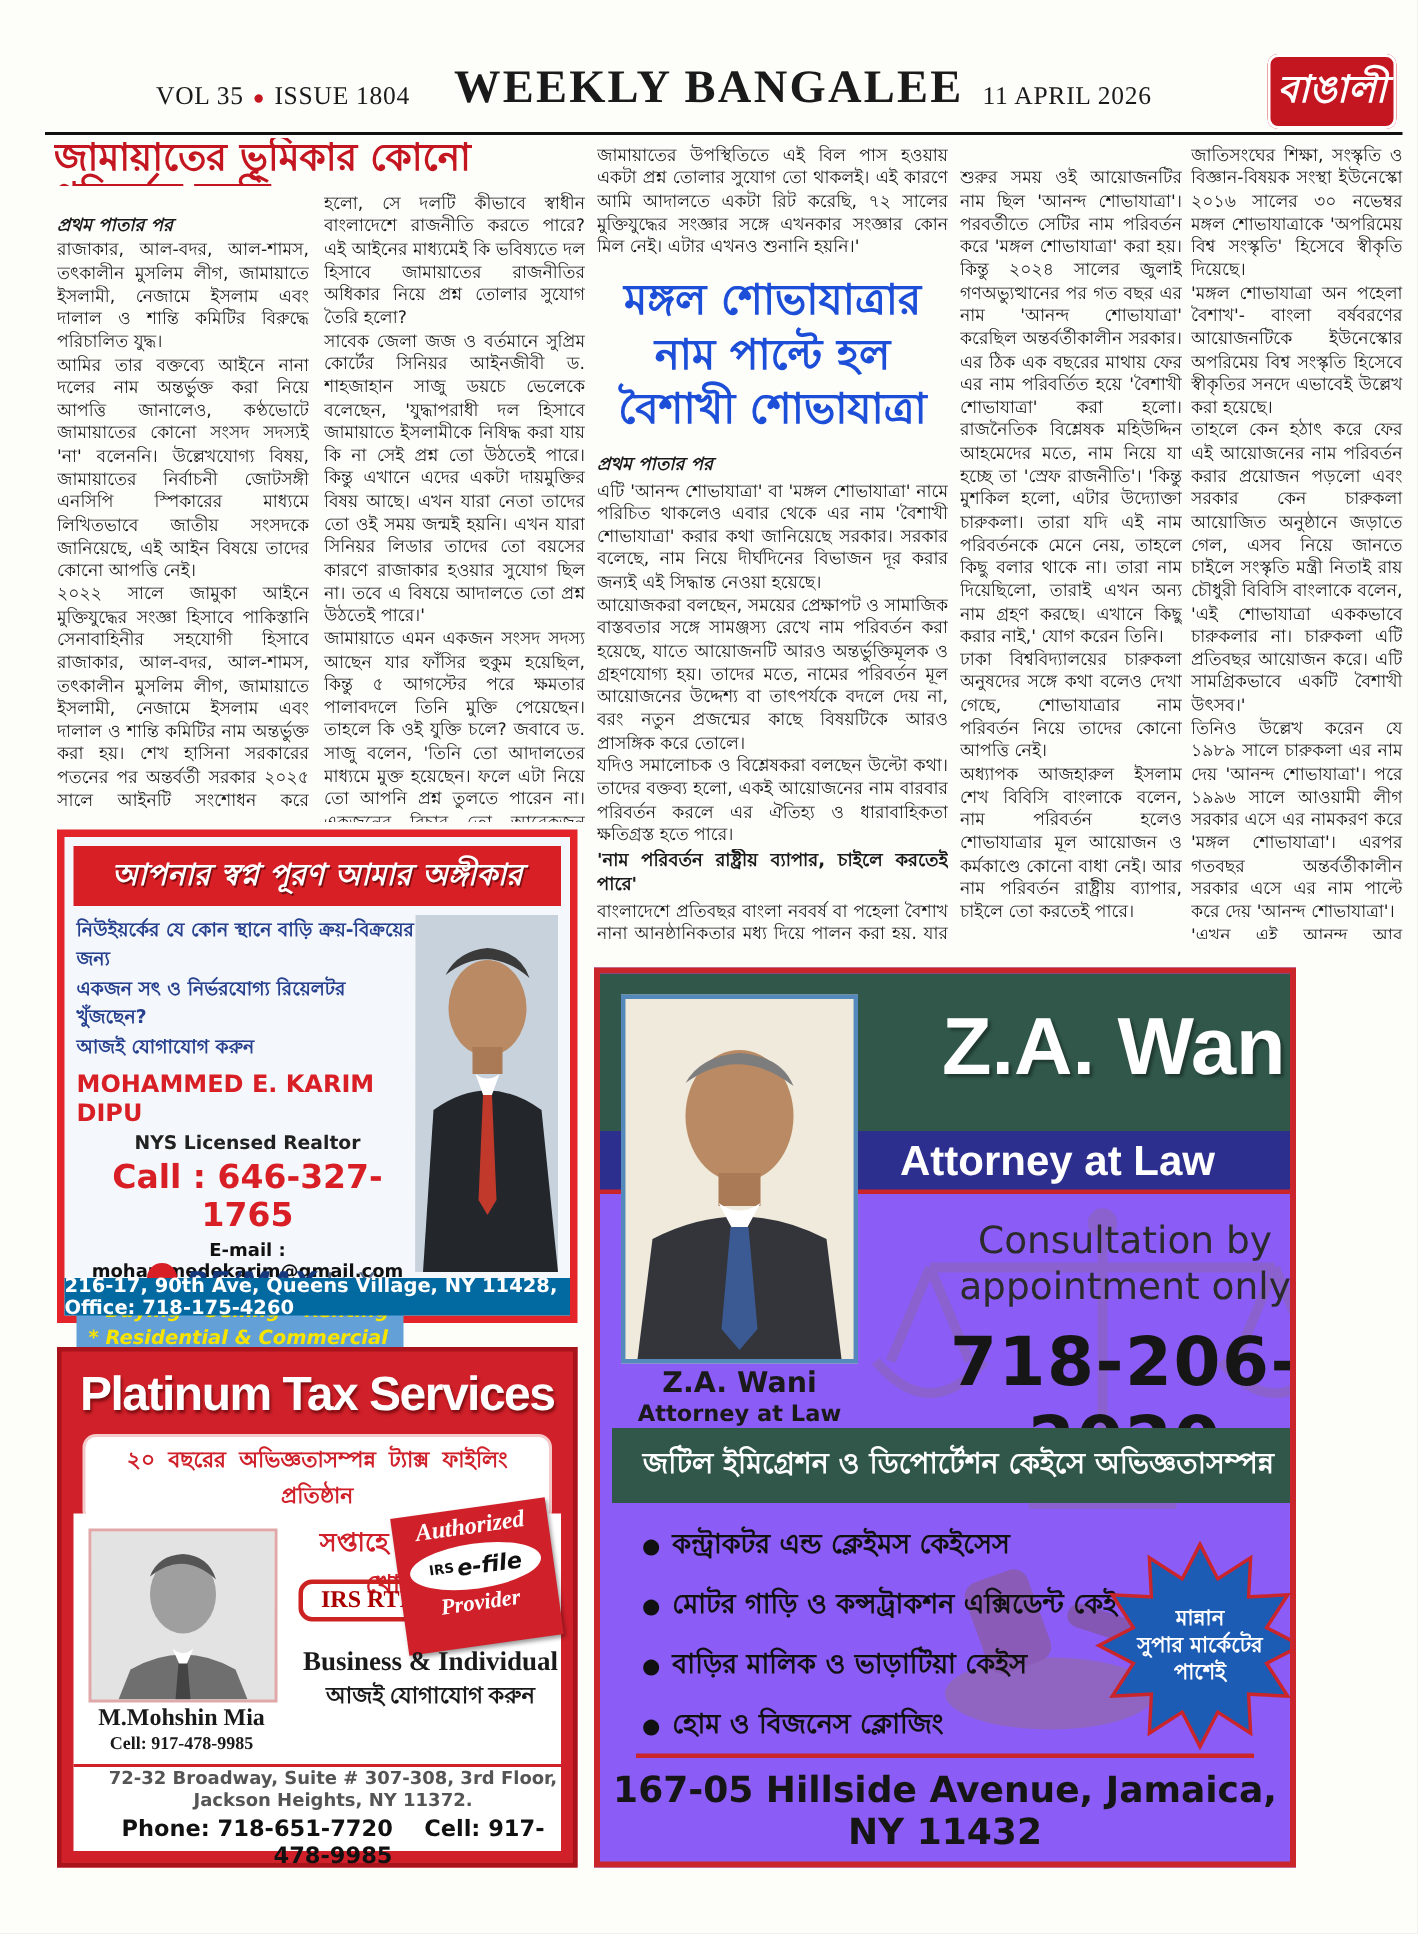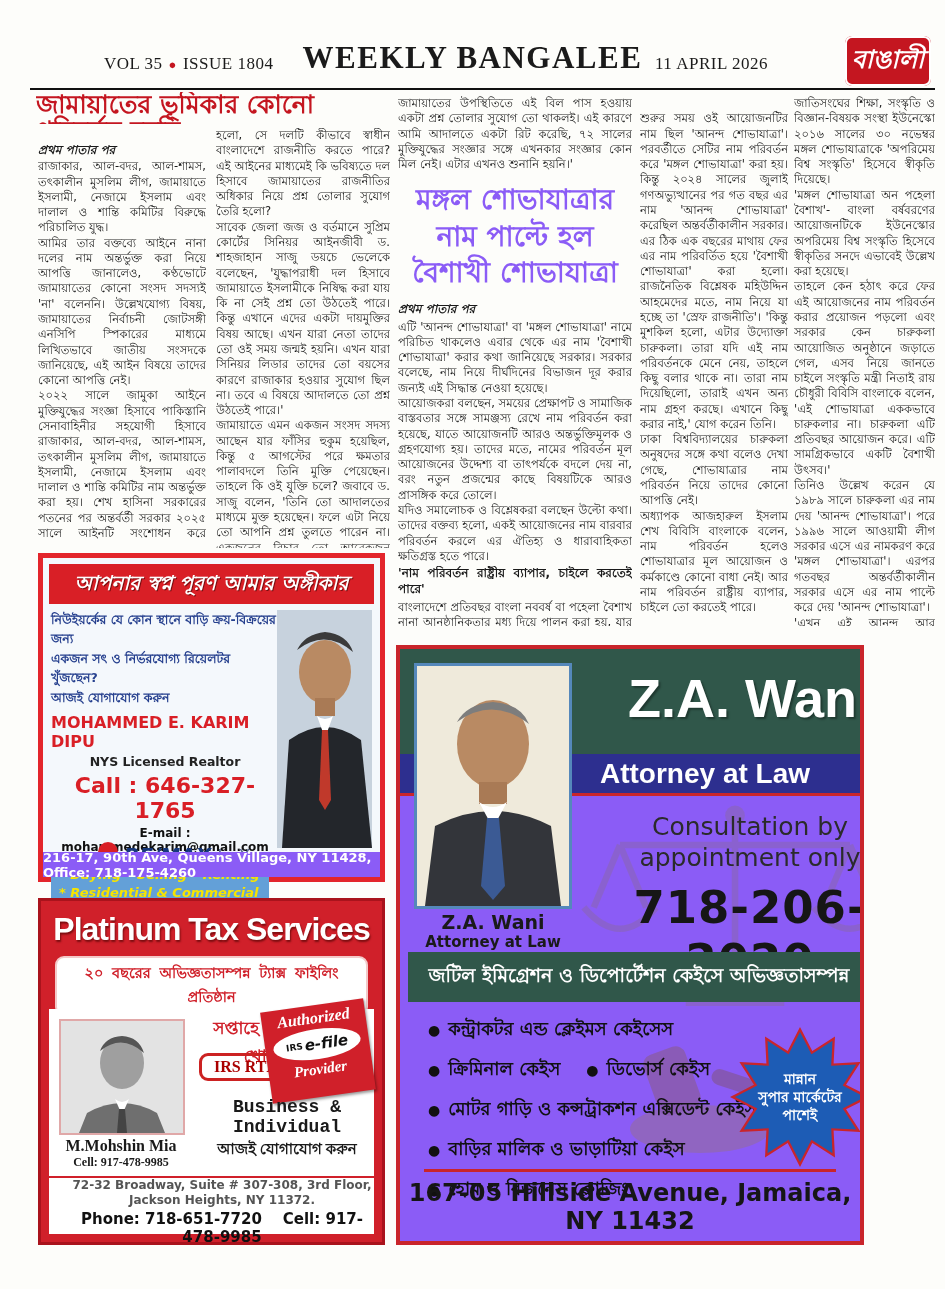--- a/index.html
+++ b/index.html
@@ -20,21 +20,21 @@
   #header-rule{left:30px;top:88px;width:905px;height:2px;background:#111;}
 
   
   .news{font-size:11.5px;line-height:1.33;text-align:justify;white-space:pre-line;overflow:hidden;}
   .subhead{font-weight:bold;font-size:12px;margin:2px 0;}
   .continued{font-weight:bold;font-style:italic;font-size:12px;}
   #headline1{left:36px;top:92px;width:356px;font-size:25px;line-height:1.05;font-weight:bold;color:#c41620;overflow:hidden;height:32px;}
   #col-a{left:38px;top:128px;width:168px;height:412px;}
   #col-b{left:216px;top:128px;width:174px;height:420px;}
   #col-c{left:398px;top:96px;width:234px;height:530px;overflow:hidden;}
-  #headline2{font-size:28px;line-height:1.3;font-weight:bold;text-align:center;color:#8b5cf6;margin:10px 4px 6px 4px;}
+  #headline2{font-size:28px;line-height:1.3;font-weight:bold;text-align:center;color:#1d4ed8;margin:10px 4px 6px 4px;}
   #col-d{left:640px;top:96px;width:148px;height:530px;}
   #col-e{left:794px;top:96px;width:141px;height:530px;}
 
   
   #ad-karim{left:38px;top:553px;width:347px;height:329px;border:5px solid #e3252b;background:#f4f8fc;box-sizing:border-box;}
   #karim-banner{margin:6px;height:40px;background:#d91f26;color:#fff;display:flex;align-items:center;justify-content:center;
                 font-size:20px;font-weight:bold;font-style:italic;text-shadow:1px 1px 0 #7a0d10;}
   #karim-photo{position:absolute;right:8px;top:52px;width:95px;height:238px;background:linear-gradient(#cfd8e2,#aab6c2);overflow:hidden;}
   #karim-left{position:absolute;left:8px;top:52px;width:228px;}
   .karim-bn{color:#27418f;font-weight:bold;font-size:12.5px;line-height:1.55;}
@@ -43,21 +43,21 @@
   #karim-call{color:#d91f26;font-weight:bold;font-size:22px;margin-top:4px;text-align:center;}
   #karim-email{font-weight:bold;font-size:12px;color:#111;margin-top:3px;text-align:center;}
   #karim-services{margin-top:7px;background:#63a0d8;border-radius:6px;padding:5px 8px;width:218px;box-sizing:border-box;}
   .karim-svc{color:#f7e400;font-weight:bold;font-style:italic;font-size:13px;line-height:1.4;}
   #karim-remax{position:absolute;left:55px;top:284px;display:flex;align-items:center;gap:6px;}
   #remax-balloon{width:20px;height:26px;position:relative;}
   #remax-balloon .top{width:20px;height:13px;border-radius:10px 10px 0 0;background:#d91f26;}
   #remax-balloon .bot{width:20px;height:11px;border-radius:0 0 10px 10px;background:#16387c;}
   #remax-word{font-size:20px;font-weight:bold;color:#16387c;font-style:italic;}
   #remax-luxe{font-size:18px;color:#5a6b8c;}
-  #karim-bar{position:absolute;left:0;bottom:0;width:100%;height:25px;background:#8b5cf6;color:#fff;
+  #karim-bar{position:absolute;left:0;bottom:0;width:100%;height:25px;background:#0369a1;color:#fff;
              display:flex;align-items:center;justify-content:center;font-size:13px;font-weight:bold;}
 
   
   #ad-platinum{left:38px;top:898px;width:347px;height:347px;background:#d0202a;box-sizing:border-box;border:3px solid #a9131c;}
   #plat-title{color:#fff;font-weight:bold;font-size:32px;text-align:center;margin-top:10px;letter-spacing:-1px;
               font-family:"Liberation Sans","DejaVu Sans",sans-serif;text-shadow:1px 2px 2px #7a0d10;}
   #plat-tagline{margin:8px 14px 0 14px;background:#fff;border:2px solid #f3c9c9;border-radius:9px;color:#d0202a;
                 font-weight:bold;font-size:14.5px;text-align:center;padding:4px 2px;font-family:Liberation Mono, monospace;}
   #plat-panel{position:absolute;left:8px;right:8px;top:108px;bottom:8px;background:#fff;}
   #plat-photo{position:absolute;left:10px;top:10px;width:122px;height:112px;border:2px solid #e0a8a8;
@@ -70,21 +70,21 @@
             color:#a00;font-weight:bold;font-size:16px;font-family:"Liberation Serif",serif;}
   #plat-badge{position:absolute;right:4px;top:-4px;width:104px;height:92px;background:#d0202a;transform:rotate(-8deg);
               color:#fff;text-align:center;box-shadow:1px 2px 3px rgba(0,0,0,.4);}
   #plat-badge .a{font-family:"Liberation Serif",serif;font-weight:bold;font-style:italic;font-size:16px;margin-top:4px;}
   #plat-badge .oval{margin:2px auto;background:#fff;border-radius:50%;width:88px;height:30px;color:#111;
                     display:flex;align-items:center;justify-content:center;gap:2px;}
   #plat-badge .oval .irs{font-size:9px;font-weight:bold;}
   #plat-badge .oval .ef{font-size:15px;font-weight:bold;font-style:italic;}
   #plat-badge .p{font-family:"Liberation Serif",serif;font-weight:bold;font-style:italic;font-size:15px;}
   #plat-cta{position:absolute;left:142px;top:88px;width:192px;text-align:center;font-family:"Liberation Serif",serif;font-weight:bold;}
-  #plat-cta .l1{font-size:18px;font-family:Liberation Mono, monospace;}
+  #plat-cta .l1{font-size:18px;}
   #plat-cta .l2{font-size:17px;}
   #plat-cta .l3{font-size:15px;}
   #plat-foot{position:absolute;left:0;right:0;bottom:0;height:56px;border-top:2px solid #d0202a;text-align:center;padding-left:21px;}
   #plat-foot .ad1,#plat-foot .ad2{color:#555;font-weight:bold;font-size:12px;line-height:1.25;}
   #plat-foot .ph{color:#111;font-weight:bold;font-size:15px;margin-top:2px;}
 
   
   #ad-wani{left:396px;top:645px;width:468px;height:600px;border:4px solid #c9252b;background:#8b5cf6;box-sizing:border-box;overflow:hidden;}
   #wani-teal{position:absolute;left:0;top:0;width:100%;height:105px;background:#30574a;}
   #wani-blueband{position:absolute;left:0;top:105px;width:100%;height:42px;background:#2d2f8f;border-bottom:3px solid #c9252b;
@@ -296,21 +296,20 @@
     <svg id="wani-gavel" viewBox="0 0 220 160">
       <ellipse cx="110" cy="120" rx="70" ry="24" fill="#9c7a4a"></ellipse>
       <rect x="60" y="40" width="44" height="64" rx="10" fill="#8a5a2a" transform="rotate(-20 82 72)"></rect>
       <rect x="120" y="70" width="80" height="16" rx="8" fill="#7a4e22" transform="rotate(18 160 78)"></rect>
     </svg>
     <div id="wani-consult">Consultation by appointment only</div>
     <div id="wani-phone-big">718-206-2020</div>
     <div id="wani-band">জটিল ইমিগ্রেশন ও ডিপোর্টেশন কেইসে অভিজ্ঞতাসম্পন্ন</div>
     <div id="wani-bullets">
       <div class="wbrow"><span class="b">●</span><span>কন্ট্রাকটর এন্ড ক্লেইমস কেইসেস</span></div>
-      <div class="wbrow"><span class="b">●</span><span>ক্রিমিনাল কেইস</span><span class="gap"></span><span class="b">●</span><span>ডিভোর্স কেইস</span></div>
       <div class="wbrow"><span class="b">●</span><span>মোটর গাড়ি ও কন্সট্রাকশন এক্সিডেন্ট কেইস</span></div>
       <div class="wbrow"><span class="b">●</span><span>বাড়ির মালিক ও ভাড়াটিয়া কেইস</span></div>
       <div class="wbrow"><span class="b">●</span><span>হোম ও বিজনেস ক্লোজিং</span></div>
     </div>
     <div id="wani-star">
       <div class="s1"></div>
       <div class="s2">
         <span>মান্নান</span>
         <span>সুপার মার্কেটের</span>
         <span>পাশেই</span>

